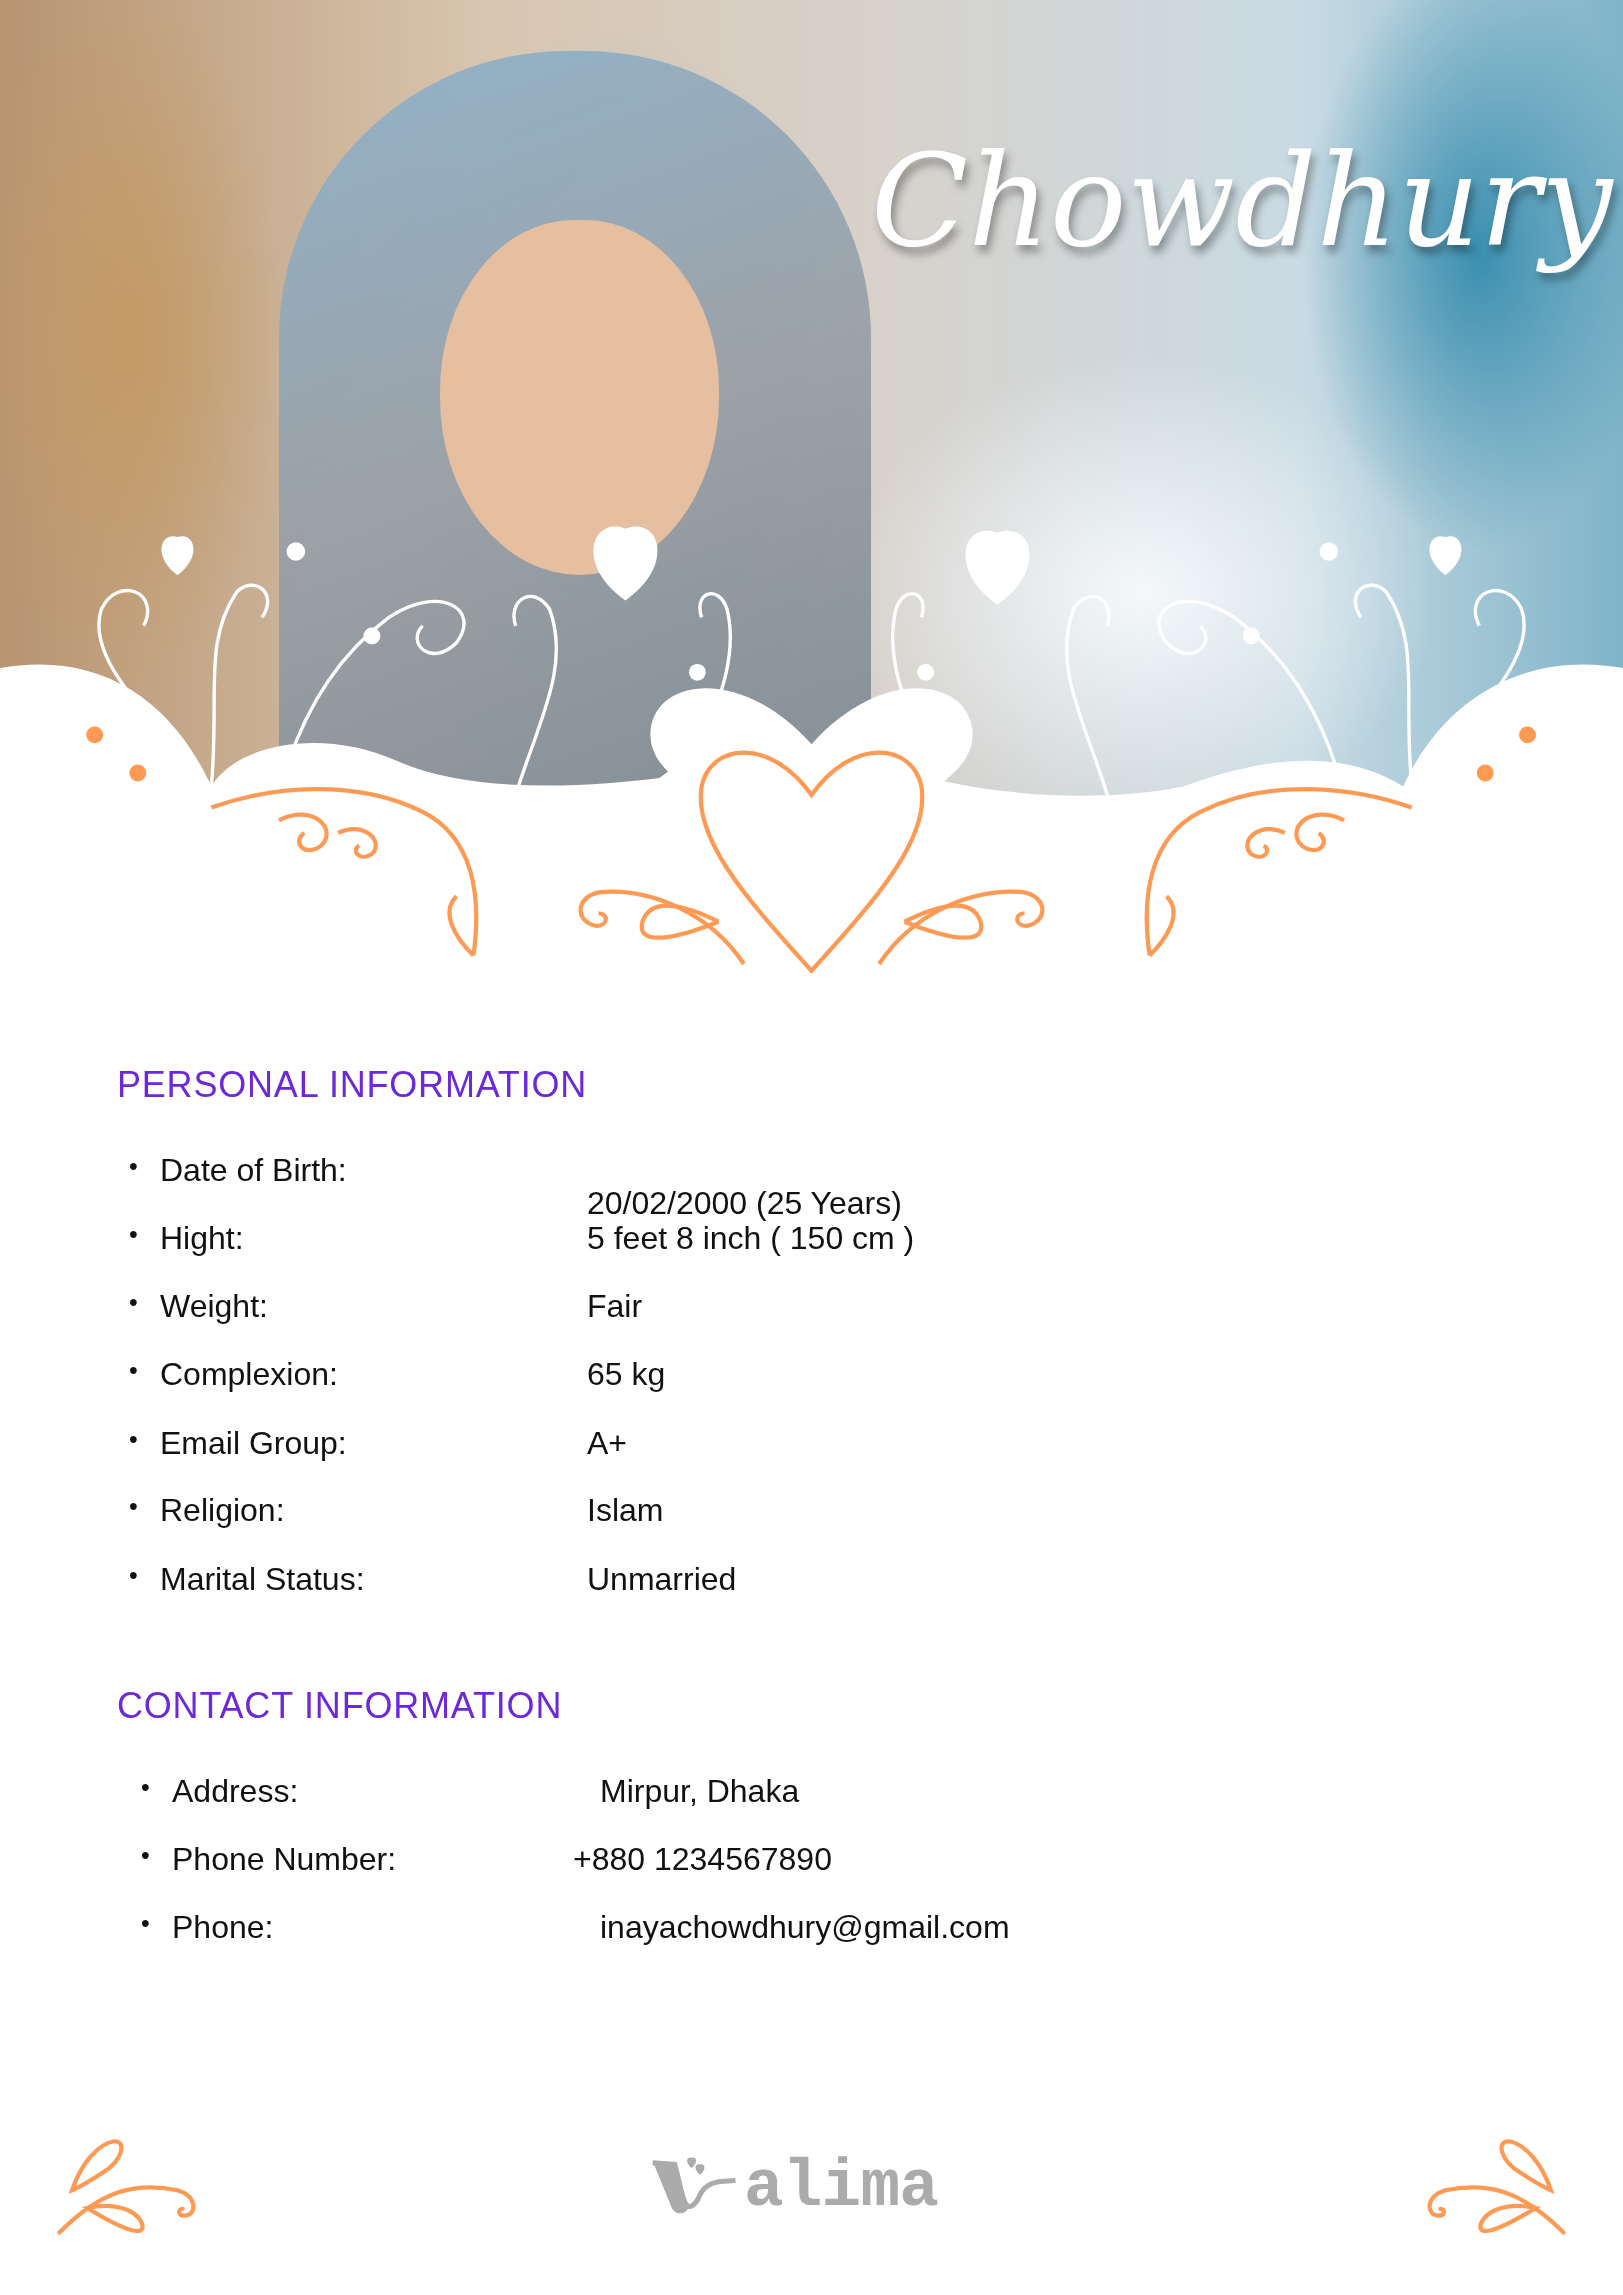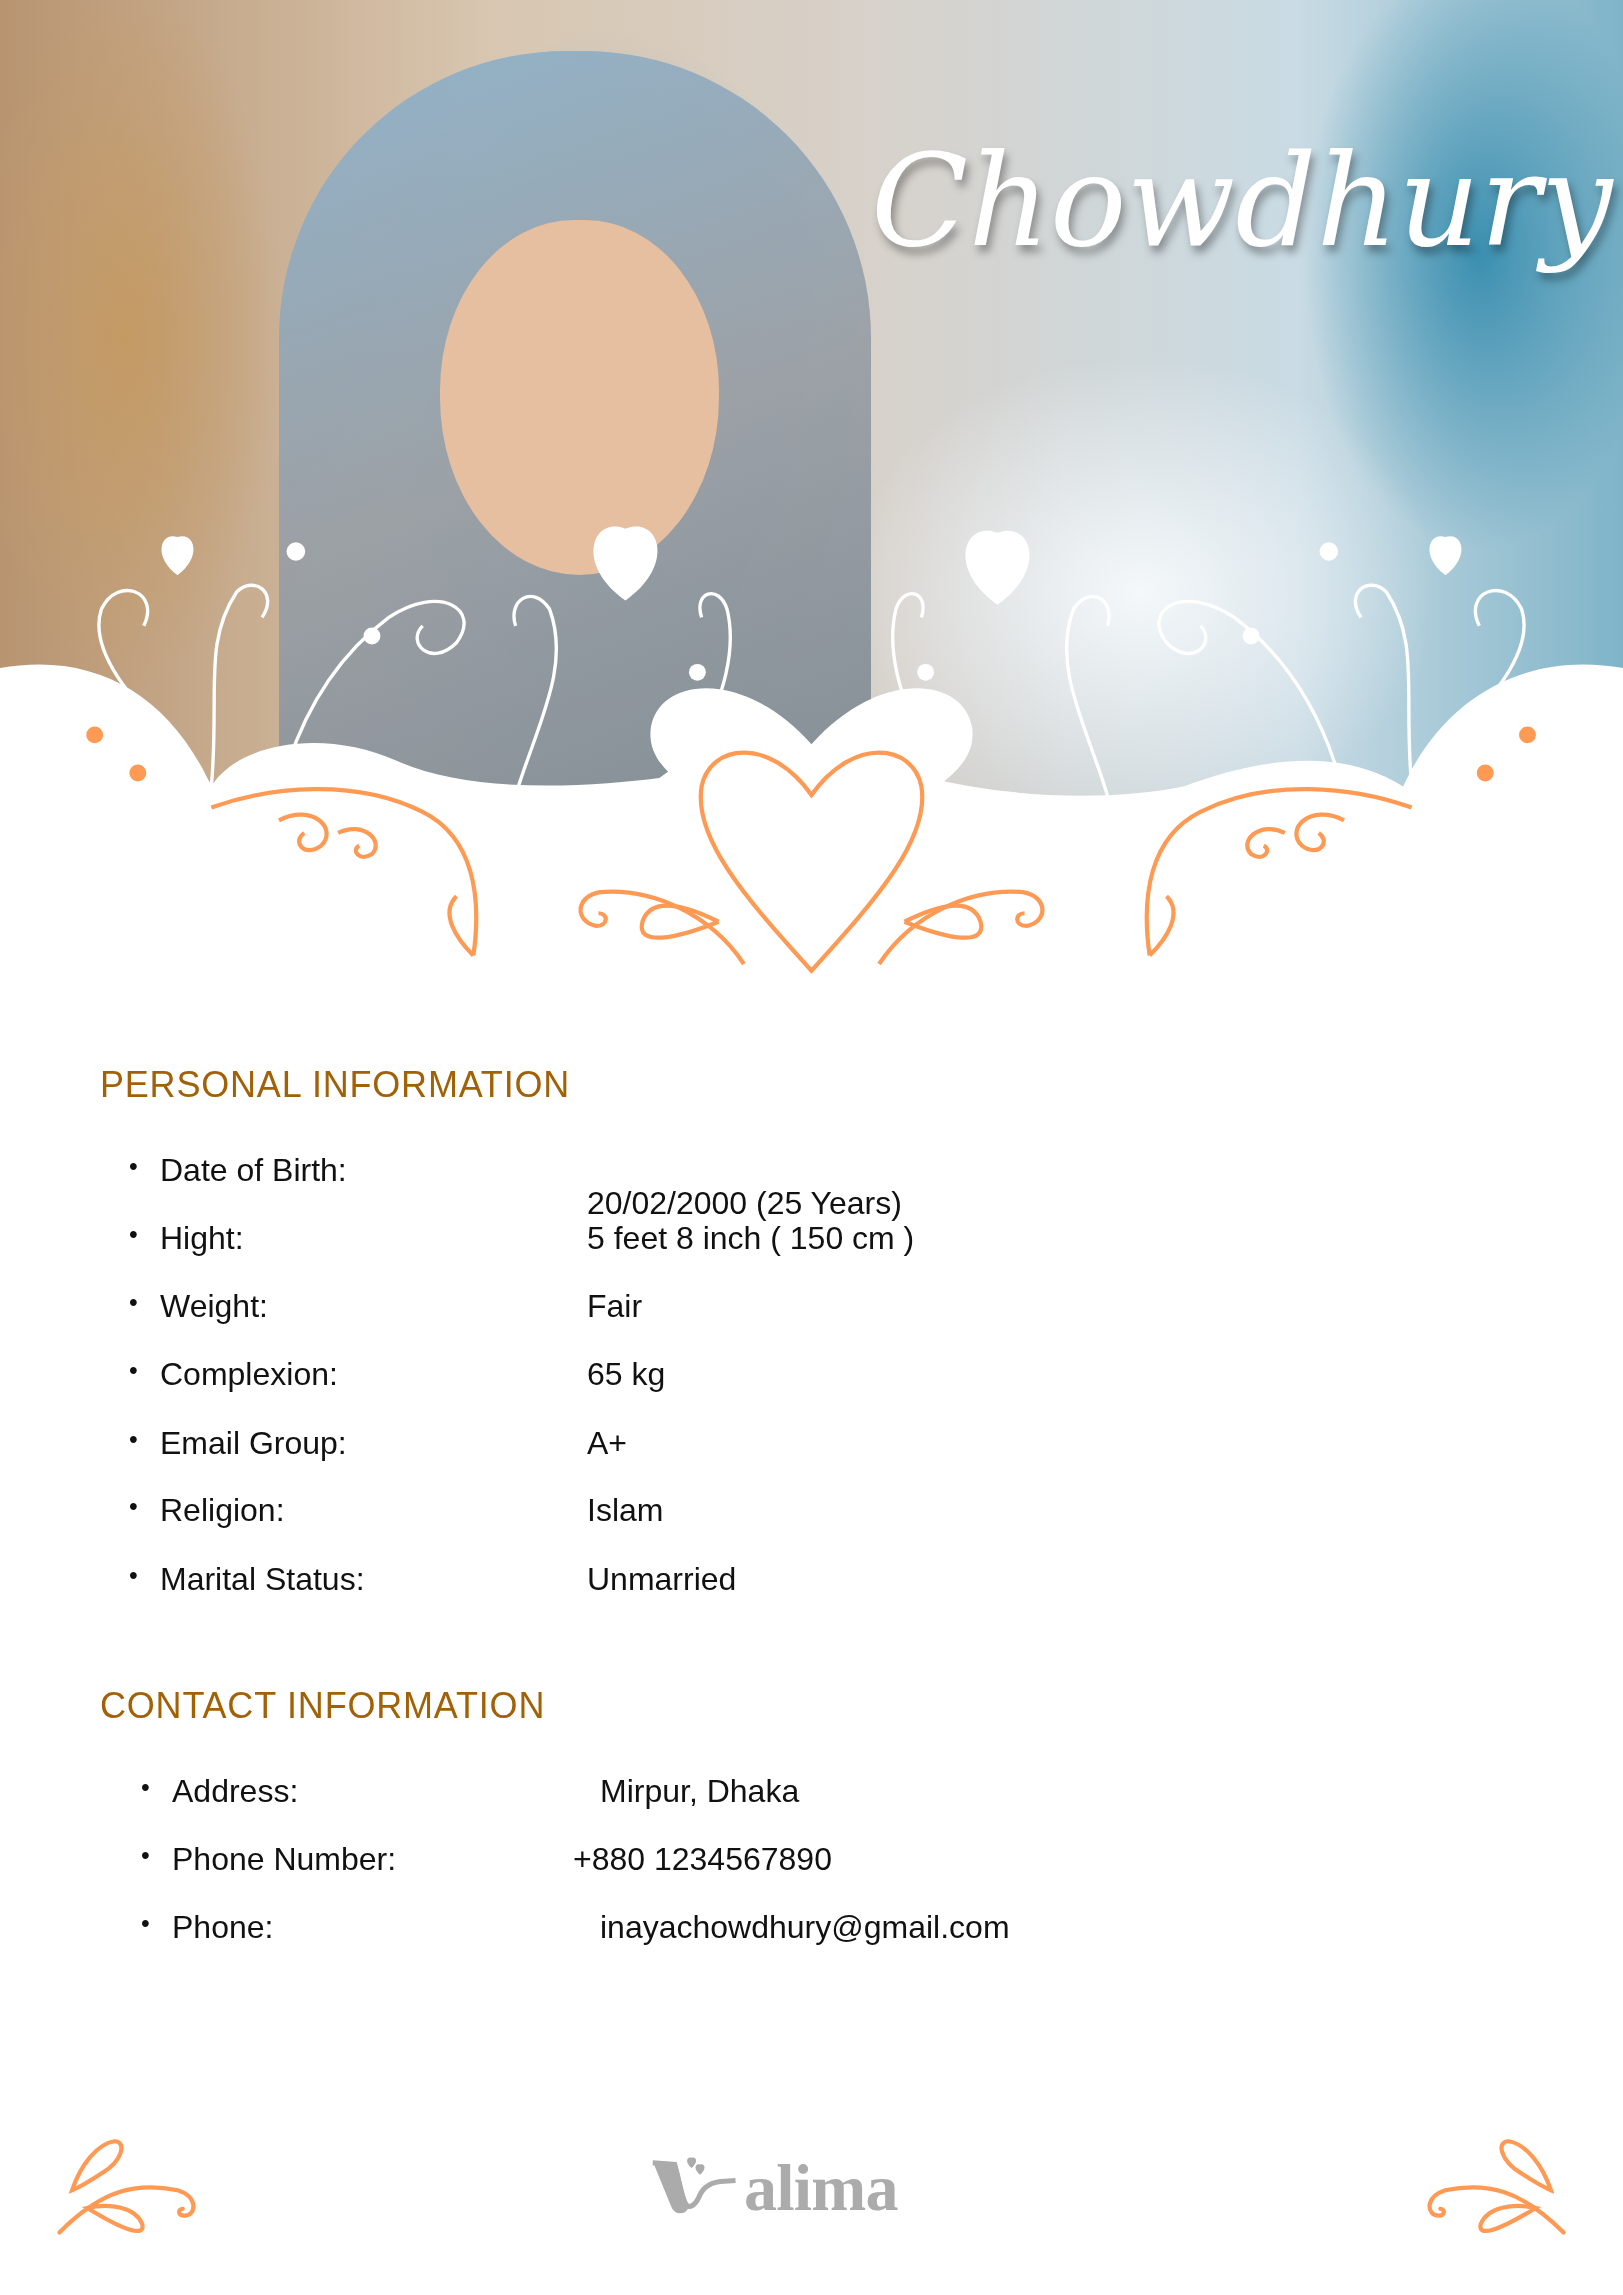--- a/index.html
+++ b/index.html
@@ -15,27 +15,27 @@
   .hijab{position:absolute;left:279px;top:51px;width:592px;height:795px;border-radius:287px 287px 68px 68px;
     background:radial-gradient(ellipse 169px 220px at 296px 355px,#e8c4a6 0%,#dcb394 60%,rgba(0,0,0,0) 61%),
       linear-gradient(160deg,#8fb3cc 0%,#9aa0a6 50%,#7f8a93 100%);opacity:.95;}
   .face{position:absolute;left:440px;top:220px;width:279px;height:355px;border-radius:48% 48% 50% 50%;background:#e6bea0;}
   .name{position:absolute;left:871px;top:123px;width:693px;font-family:"DejaVu Serif",serif;font-style:italic;
     color:#fff;font-size:127px;line-height:156px;text-shadow:3.4px 6.8px 8.5px rgba(0,0,0,.35);}
   .name span{display:block;}
   .name .l1{padding-left:0;}
   .name .l2{padding-left:0;font-size:127px;}
   svg.orn{position:absolute;left:0;top:0;}
-  .section-title{position:absolute;left:100px;font-size:36px;color:#a16207;letter-spacing:0.8px;font-weight:normal;text-align:right;}
+  .section-title{position:absolute;left:117px;font-size:36px;color:#6d28d9;letter-spacing:0.8px;font-weight:normal;text-align:right;}
   .row{position:absolute;height:42px;font-size:32px;color:#111;}
   .row .bullet{position:absolute;left:0;top:0;font-size:25px;}
   .row .lbl{position:absolute;left:31px;top:0;white-space:nowrap;}
   .row .val{position:absolute;top:0;white-space:nowrap;}
   .logo{position:absolute;left:651px;top:2154px;height:63px;display:flex;align-items:flex-end;}
-  .logo .word{font-family:Liberation Serif, serif;font-weight:bold;font-size:66px;color:#ababab;line-height:59px;letter-spacing:-0.8px;}
+  .logo .word{font-family:Liberation Mono, monospace;font-weight:bold;font-size:66px;color:#ababab;line-height:59px;letter-spacing:-0.8px;}
 </style>
 </head>
 <body>
 
 <div class="hero">
   <div class="hijab"></div>
   <div class="face"></div>
 </div>
 
 <div class="name">

